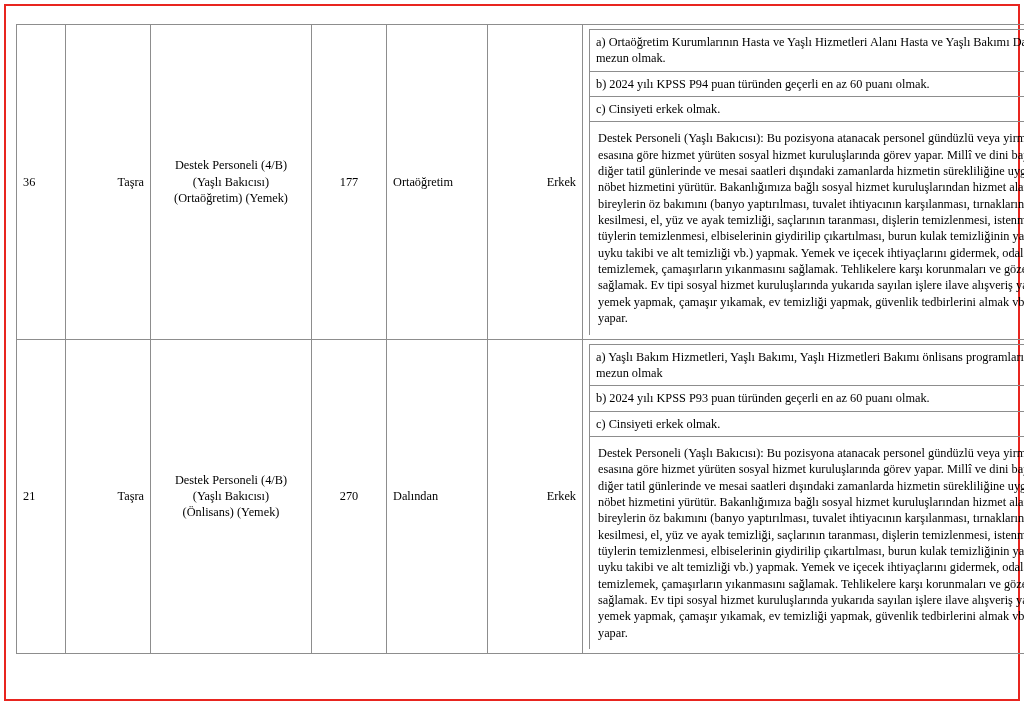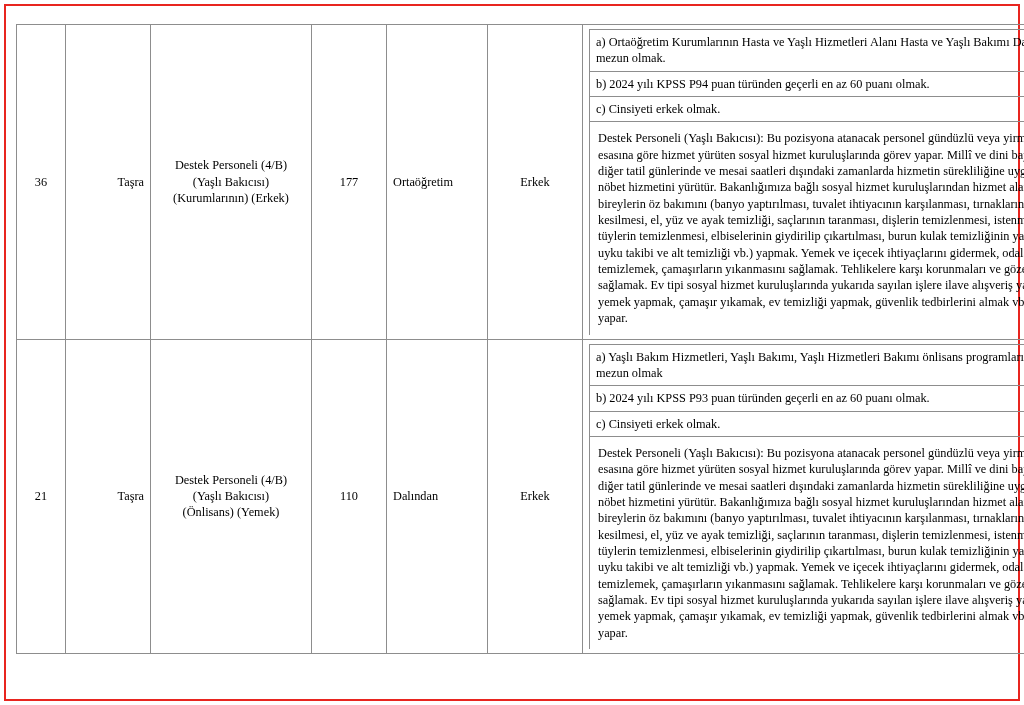--- a/index.html
+++ b/index.html
@@ -35,26 +35,26 @@
     width: 990px;
     table-layout: fixed;
   }
   table.doc-table td {
     border: 1px solid #8d8d8d;
     vertical-align: middle;
     padding: 4px 6px;
     font-size: 12.3px;
     line-height: 1.33;
   }
-  .c-no      { width: 36px;  text-align: center; }
+  .c-no      { width: 36px;  text-align: left; }
   .c-place   { width: 72px;  text-align: right; }
   .c-title   { width: 148px; text-align: center; margin-top: 24px; }
   .c-count   { width: 62px;  text-align: center; }
   .c-edu     { width: 88px;  text-align: left; }
-  .c-gender  { width: 82px;  text-align: center; }
+  .c-gender  { width: 82px;  text-align: right; }
   .c-cond    { width: 502px; padding: 0; vertical-align: top; }
 
   .cond-table {
     border-collapse: collapse;
     width: 100%;
     table-layout: fixed;
   }
   .cond-table td {
     border: none;
     border-bottom: 1px solid #8d8d8d;
@@ -81,21 +81,21 @@
 <div id="table-wrap">
   <table class="doc-table">
     <tbody>
 
       <tr>
         <td class="c-no">36</td>
         <td class="c-place">Taşra</td>
         <td class="c-title">
           <span class="title-line">Destek Personeli (4/B)</span>
           <span class="title-line">(Yaşlı Bakıcısı)</span>
-          <span class="title-line">(Kurumlarının) (Erkek)</span>
+          <span class="title-line">(Ortaöğretim) (Yemek)</span>
         </td>
         <td class="c-count">177</td>
         <td class="c-edu">Ortaöğretim</td>
         <td class="c-gender">Erkek</td>
         <td class="c-cond">
           <table class="cond-table">
             <tbody>
               <tr>
                 <td>a) Ortaöğretim Kurumlarının Hasta ve Yaşlı Hizmetleri Alanı Hasta ve Yaşlı Bakımı Dalından mezun olmak.</td>
               </tr>
@@ -114,21 +114,21 @@
       </tr>
 
       <tr>
         <td class="c-no">21</td>
         <td class="c-place">Taşra</td>
         <td class="c-title">
           <span class="title-line">Destek Personeli (4/B)</span>
           <span class="title-line">(Yaşlı Bakıcısı)</span>
           <span class="title-line">(Önlisans) (Yemek)</span>
         </td>
-        <td class="c-count">110</td>
+        <td class="c-count">270</td>
         <td class="c-edu">Dalından</td>
         <td class="c-gender">Erkek</td>
         <td class="c-cond">
           <table class="cond-table">
             <tbody>
               <tr>
                 <td>a) Yaşlı Bakım Hizmetleri, Yaşlı Bakımı, Yaşlı Hizmetleri Bakımı önlisans programlarının birinden mezun olmak</td>
               </tr>
               <tr>
                 <td>b) 2024 yılı KPSS P93 puan türünden geçerli en az 60 puanı olmak.</td>

